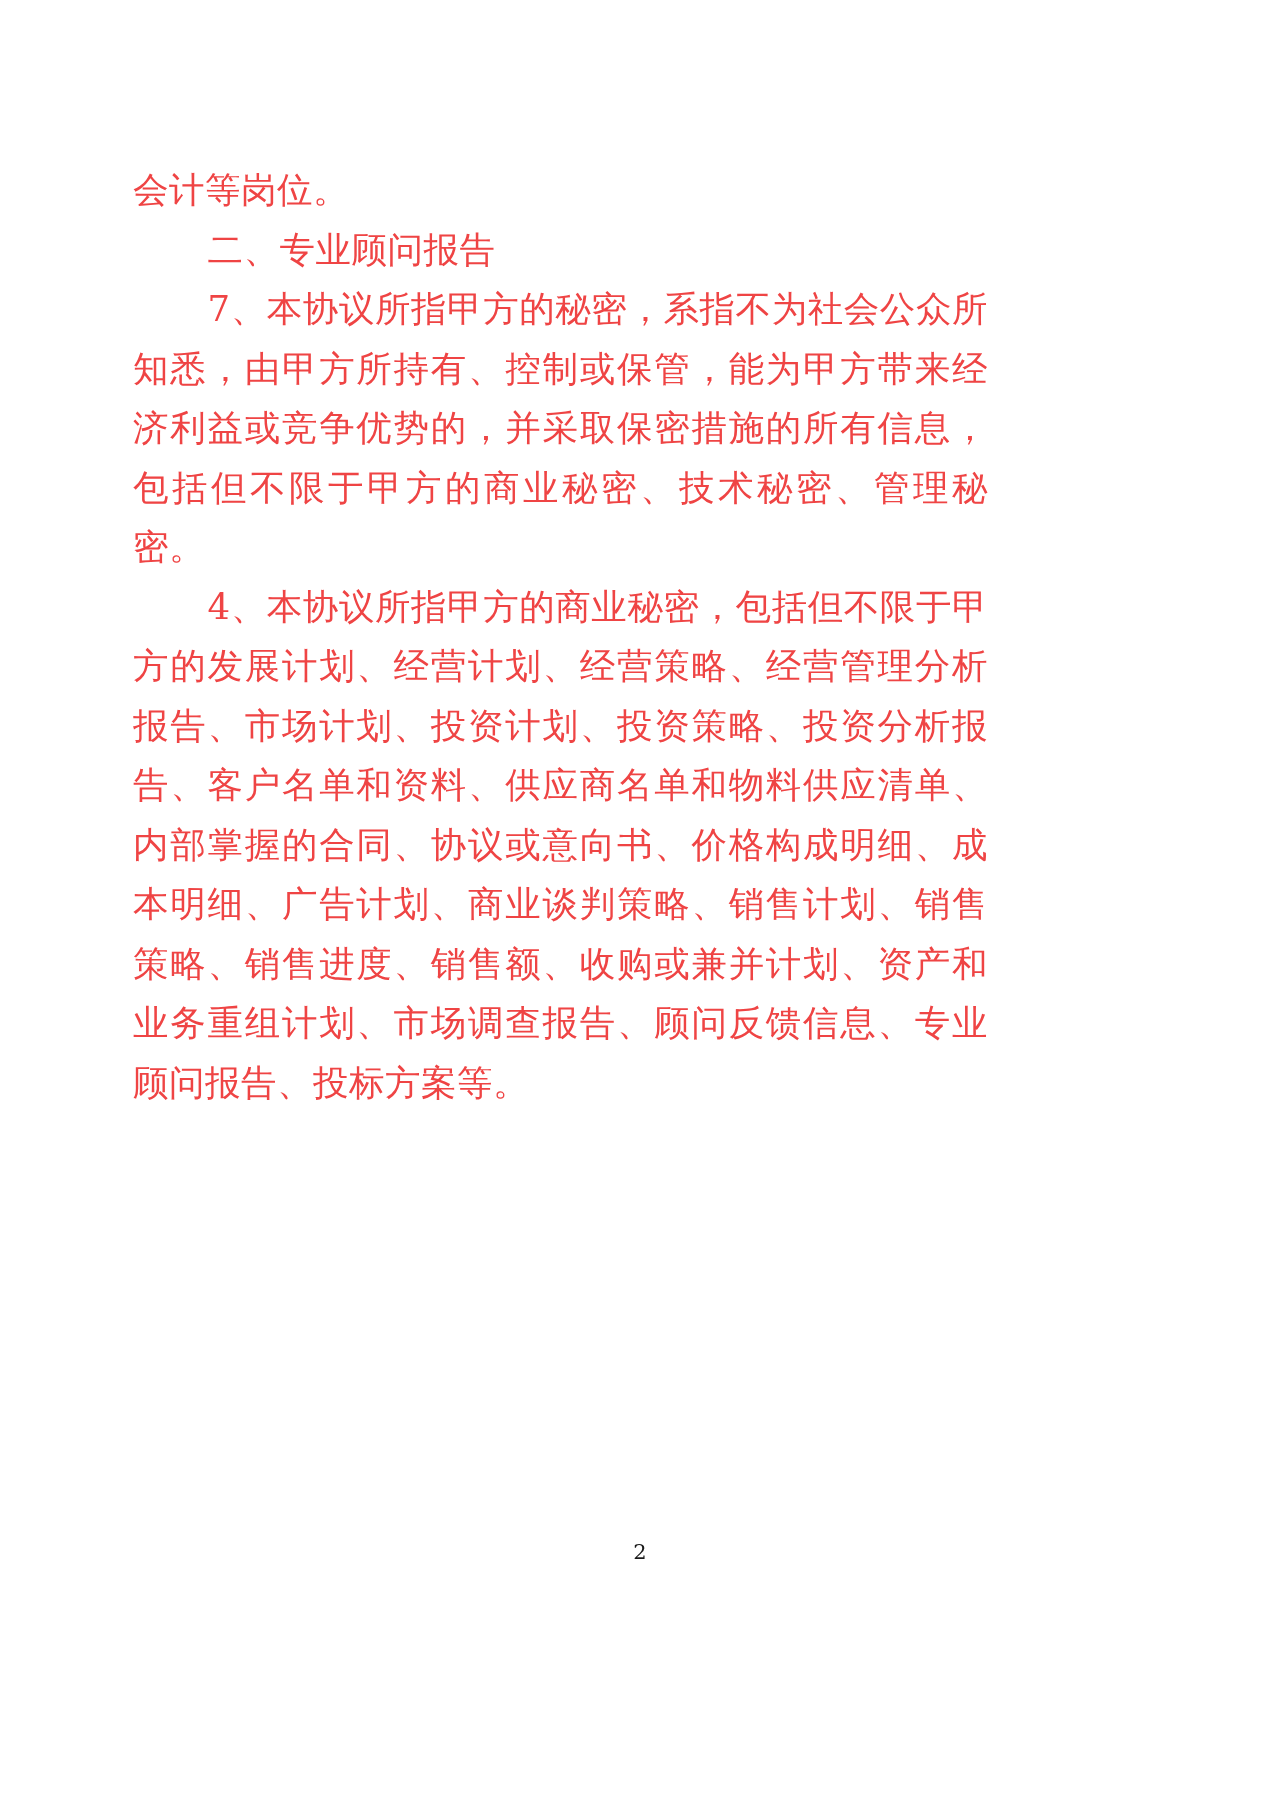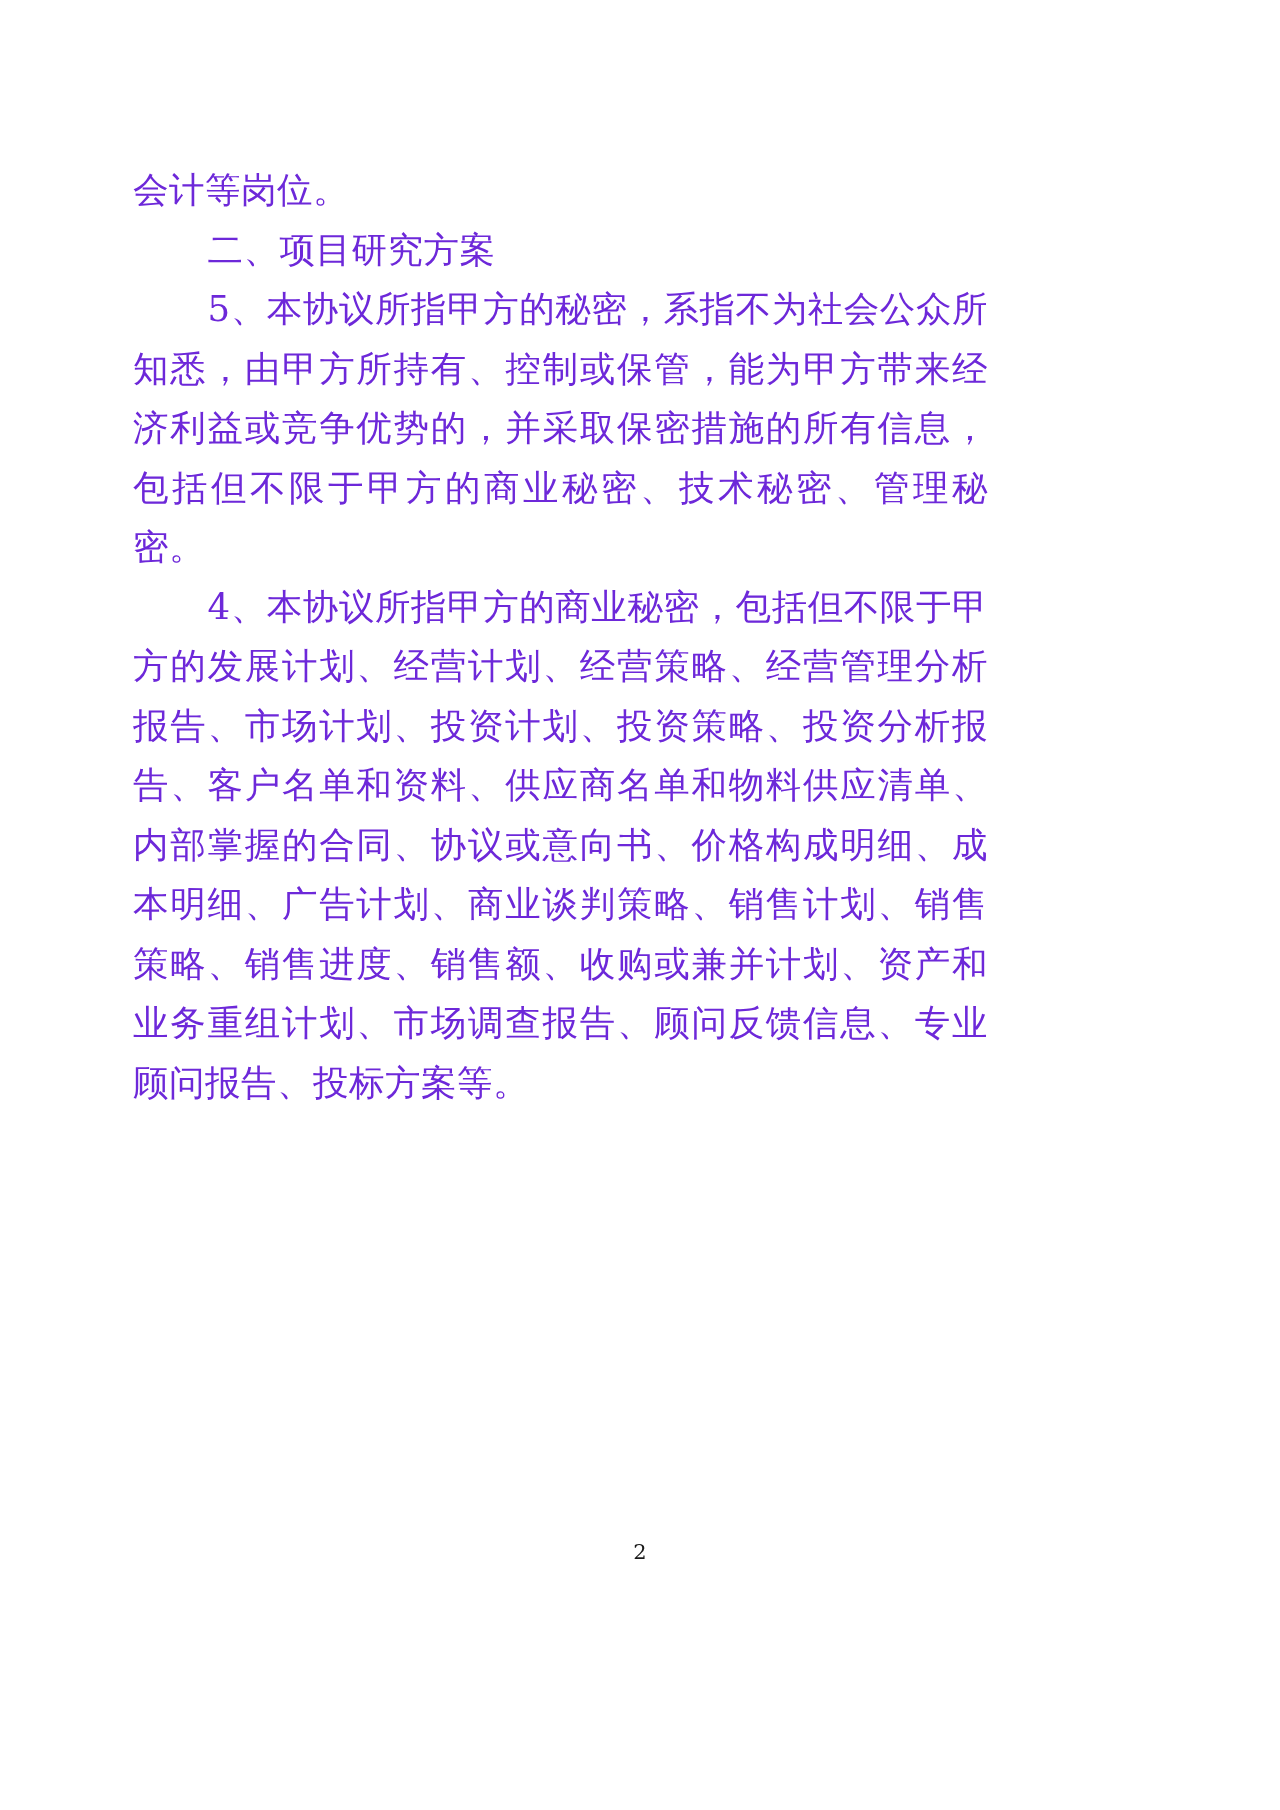--- a/index.html
+++ b/index.html
@@ -29,21 +29,21 @@
     width: 855px;
   }
   .para {
     font-size: 35.5px;
     line-height: 59.5px;
     letter-spacing: 0.5px;
     text-align: justify;
     text-justify: inter-character;
     text-align-last: left;
     margin: 0 0 0 0;
-    color: #6d28d9;
+    color: #ef4444;
     font-weight: 500;
   }
   .para + .para {
     margin-top: 0;
   }
   .indent {
     text-indent: 2.1em;
   }
   .heading-line {
     text-indent: 2.1em;
@@ -62,23 +62,23 @@
 </style>
 </head>
 <body>
 
 <div class="page">
 
   <div class="content">
 
     <p class="para">会计等岗位。</p>
 
-    <p class="para heading-line">二、项目研究方案</p>
+    <p class="para heading-line">二、专业顾问报告</p>
 
-    <p class="para indent">5、本协议所指甲方的秘密，系指不为社会公众所知悉，由甲方所持有、控制或保管，能为甲方带来经济利益或竞争优势的，并采取保密措施的所有信息，包括但不限于甲方的商业秘密、技术秘密、管理秘密。</p>
+    <p class="para indent">7、本协议所指甲方的秘密，系指不为社会公众所知悉，由甲方所持有、控制或保管，能为甲方带来经济利益或竞争优势的，并采取保密措施的所有信息，包括但不限于甲方的商业秘密、技术秘密、管理秘密。</p>
 
     <p class="para indent">4、本协议所指甲方的商业秘密，包括但不限于甲方的发展计划、经营计划、经营策略、经营管理分析报告、市场计划、投资计划、投资策略、投资分析报告、客户名单和资料、供应商名单和物料供应清单、内部掌握的合同、协议或意向书、价格构成明细、成本明细、广告计划、商业谈判策略、销售计划、销售策略、销售进度、销售额、收购或兼并计划、资产和业务重组计划、市场调查报告、顾问反馈信息、专业顾问报告、投标方案等。</p>
 
 
   </div>
 
   <div class="page-number">2</div>
 
 </div>
 

